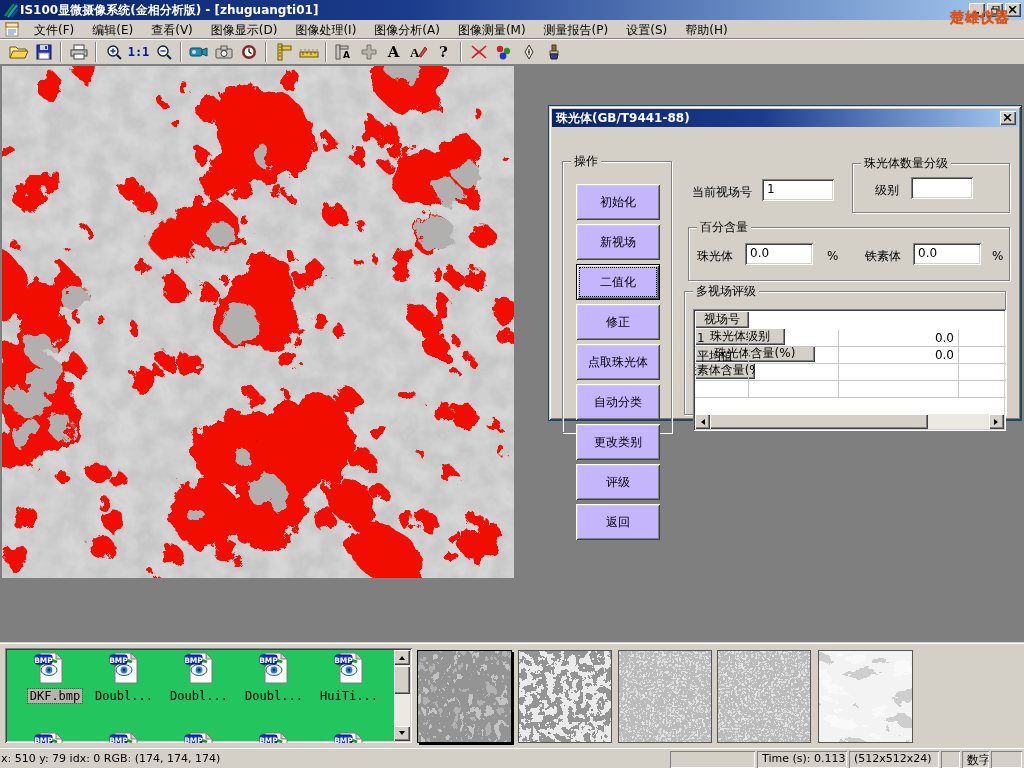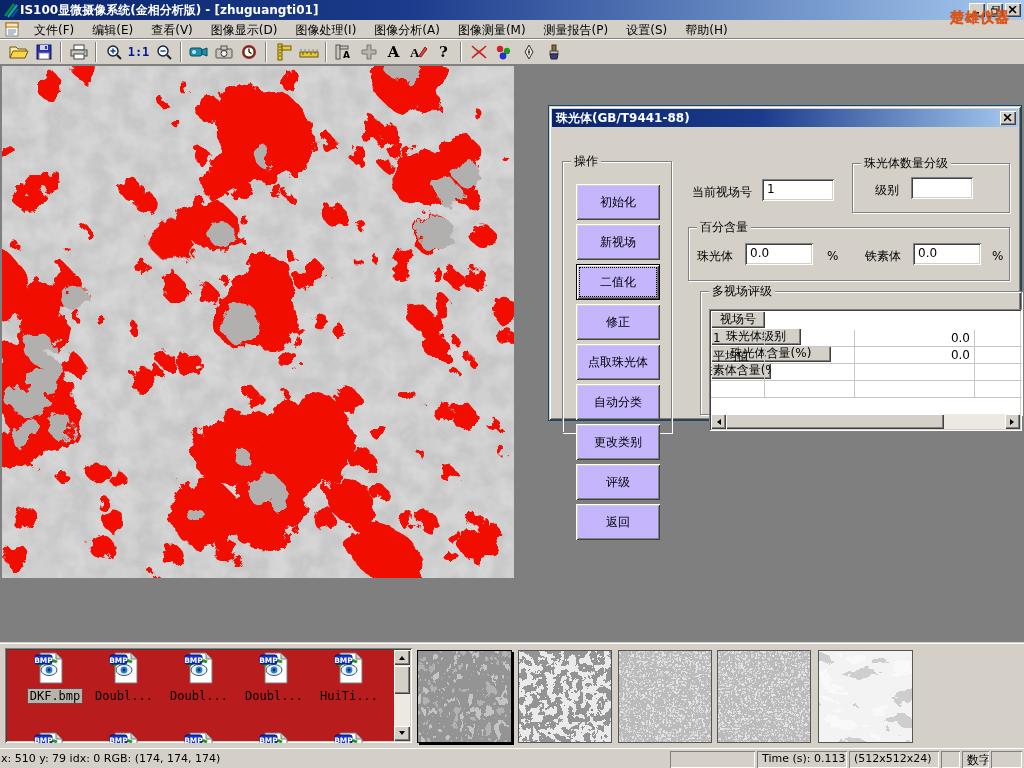--- a/index.html
+++ b/index.html
@@ -56,21 +56,21 @@
   .sbtn { width:15px; height:15px; background:#d4d0c8; box-shadow: inset 1px 1px 0 #fff, inset -1px -1px 0 #404040, inset -2px -2px 0 #808080; display:flex; align-items:center; justify-content:center; flex:none; }
   .sthumb { background:#d4d0c8; box-shadow: inset 1px 1px 0 #fff, inset -1px -1px 0 #404040, inset -2px -2px 0 #808080; }
   .arrow { width:0; height:0; border:3px solid transparent; }
   .arr-l { border-right:4px solid #000; margin-right:2px; }
   .arr-r { border-left:4px solid #000; margin-left:2px; }
   .arr-u { border-bottom:4px solid #000; margin-bottom:2px; }
   .arr-d { border-top:4px solid #000; margin-top:2px; }
 
   
   #bottompanel { left:0; top:643px; width:1024px; height:105px; background:#d4d0c8; box-shadow: inset 0 1px 0 #fff; }
-  #filelist { position:absolute; left:5px; top:5px; width:407px; height:95px; background:#b91c1c; box-shadow: inset 1px 1px 0 #808080, inset -1px -1px 0 #fff, inset 2px 2px 0 #404040, inset -2px -2px 0 #d4d0c8; overflow:hidden; }
+  #filelist { position:absolute; left:5px; top:5px; width:407px; height:95px; background:#22c55e; box-shadow: inset 1px 1px 0 #808080, inset -1px -1px 0 #fff, inset 2px 2px 0 #404040, inset -2px -2px 0 #d4d0c8; overflow:hidden; }
   .fitem { position:absolute; width:72px; text-align:center; }
   .fname { font-family:"DejaVu Sans Mono","Liberation Mono",monospace; font-size:12px; white-space:nowrap; display:inline-block; padding:0 2px; }
   .fitem.sel .fname { background:#b8b4ac; outline:1px dotted #555;margin-left:12px; }
   #flscroll { position:absolute; right:2px; top:2px; width:16px; bottom:2px; background:#ece9e2; }
   .thumb { position:absolute; top:7px; height:93px; border:1px solid #555; }
   .thumb svg { display:block; }
   .thumb.sel { border:1px solid #000; box-shadow:2px 2px 0 #000; }
 
   
   #statusbar { left:0; top:748px; width:1024px; height:20px; background:#d4d0c8; box-shadow: inset 0 1px 0 #fff; font-size:11px; }
@@ -585,21 +585,21 @@
     <div class="group abs" style="left:136px;top:100px;width:322px;height:54px">
       <span class="glabel">百分含量</span>
       <span class="lbl" style="left:8px;top:20px">珠光体</span>
       <div class="edit abs" style="left:56px;top:15px;width:68px;height:22px">0.0</div>
       <span class="lbl" style="left:138px;top:21px">%</span>
       <span class="lbl" style="left:176px;top:20px">铁素体</span>
       <div class="edit abs" style="left:224px;top:15px;width:68px;height:22px">0.0</div>
       <span class="lbl" style="left:303px;top:21px">%</span>
     </div>
 
-    <div class="group abs" style="left:148px;top:164px;width:322px;height:124px">
+    <div class="group abs" style="left:132px;top:164px;width:322px;height:124px">
       <span class="glabel">多视场评级</span>
       <div id="mtable">
         <div class="thead">
           <span class="th" style="width:54px">视场号</span>
           <span class="th" style="width:90px">珠光体级别</span>
           <span class="th" style="width:120px">珠光体含量(%)</span>
           <span class="th" style="width:60px">铁素体含量(%)</span>
         </div>
         <div class="trow" style="top:21px">
           <span class="td" style="width:54px">1</span>

